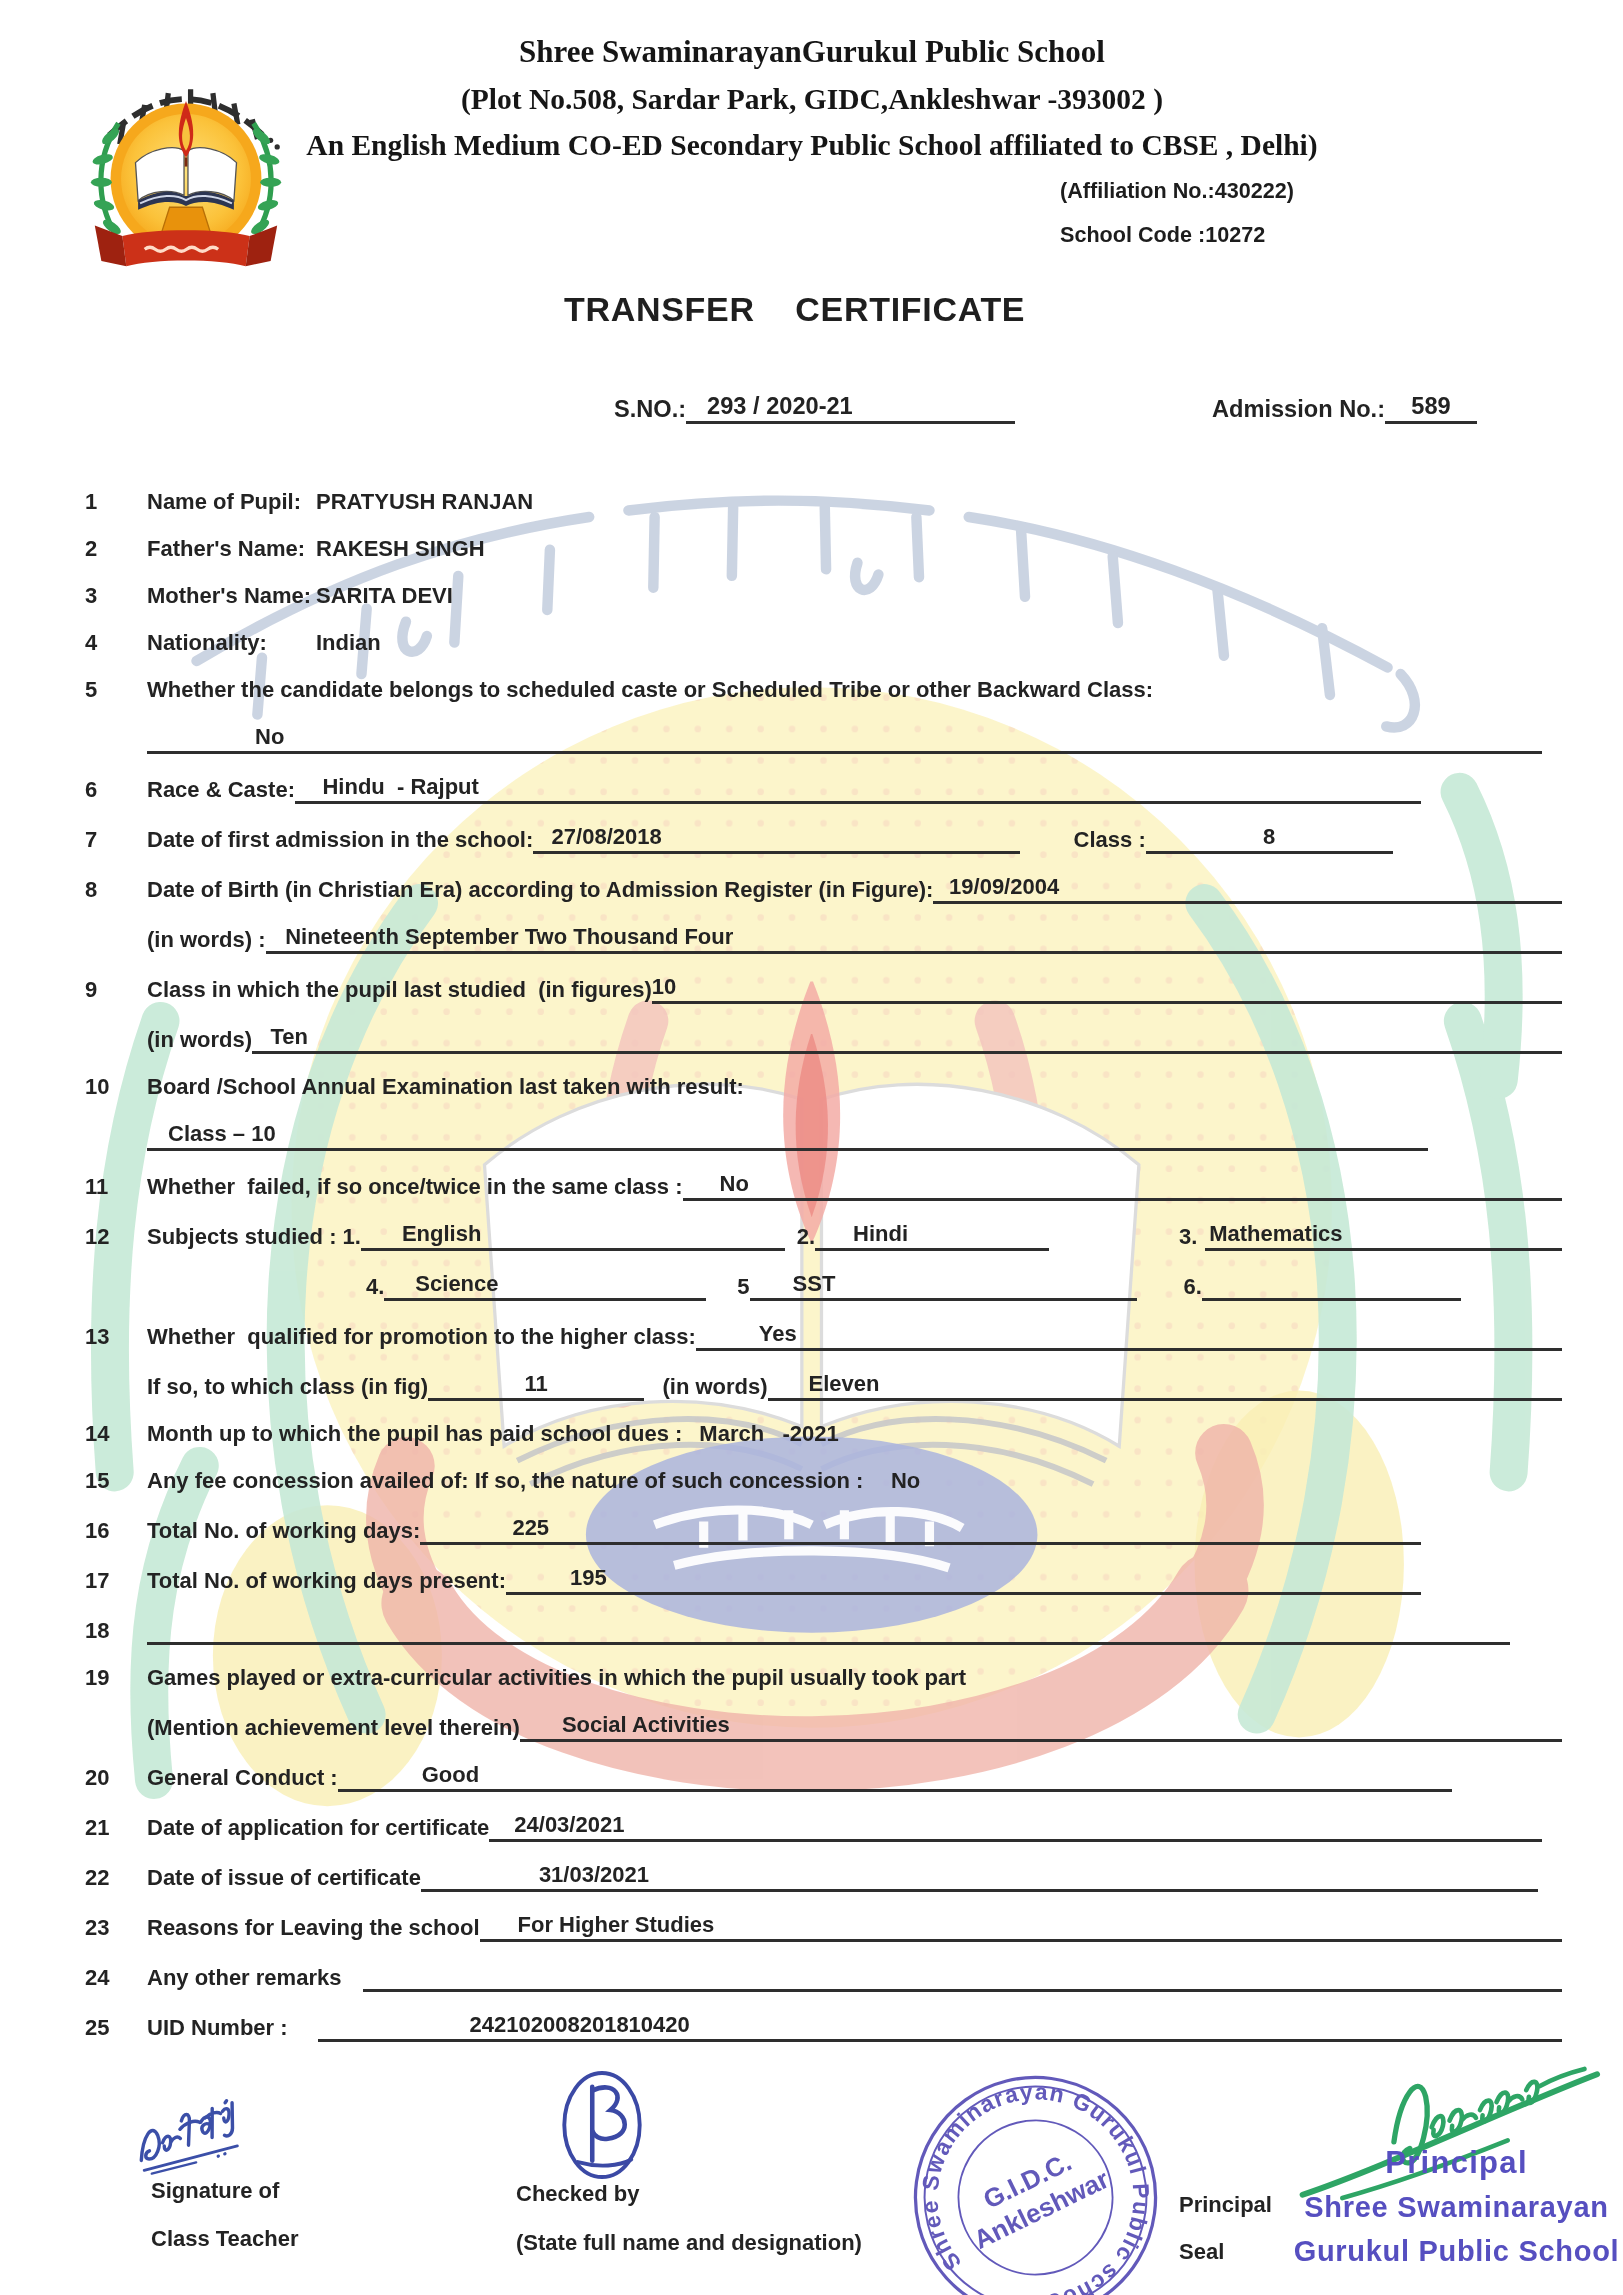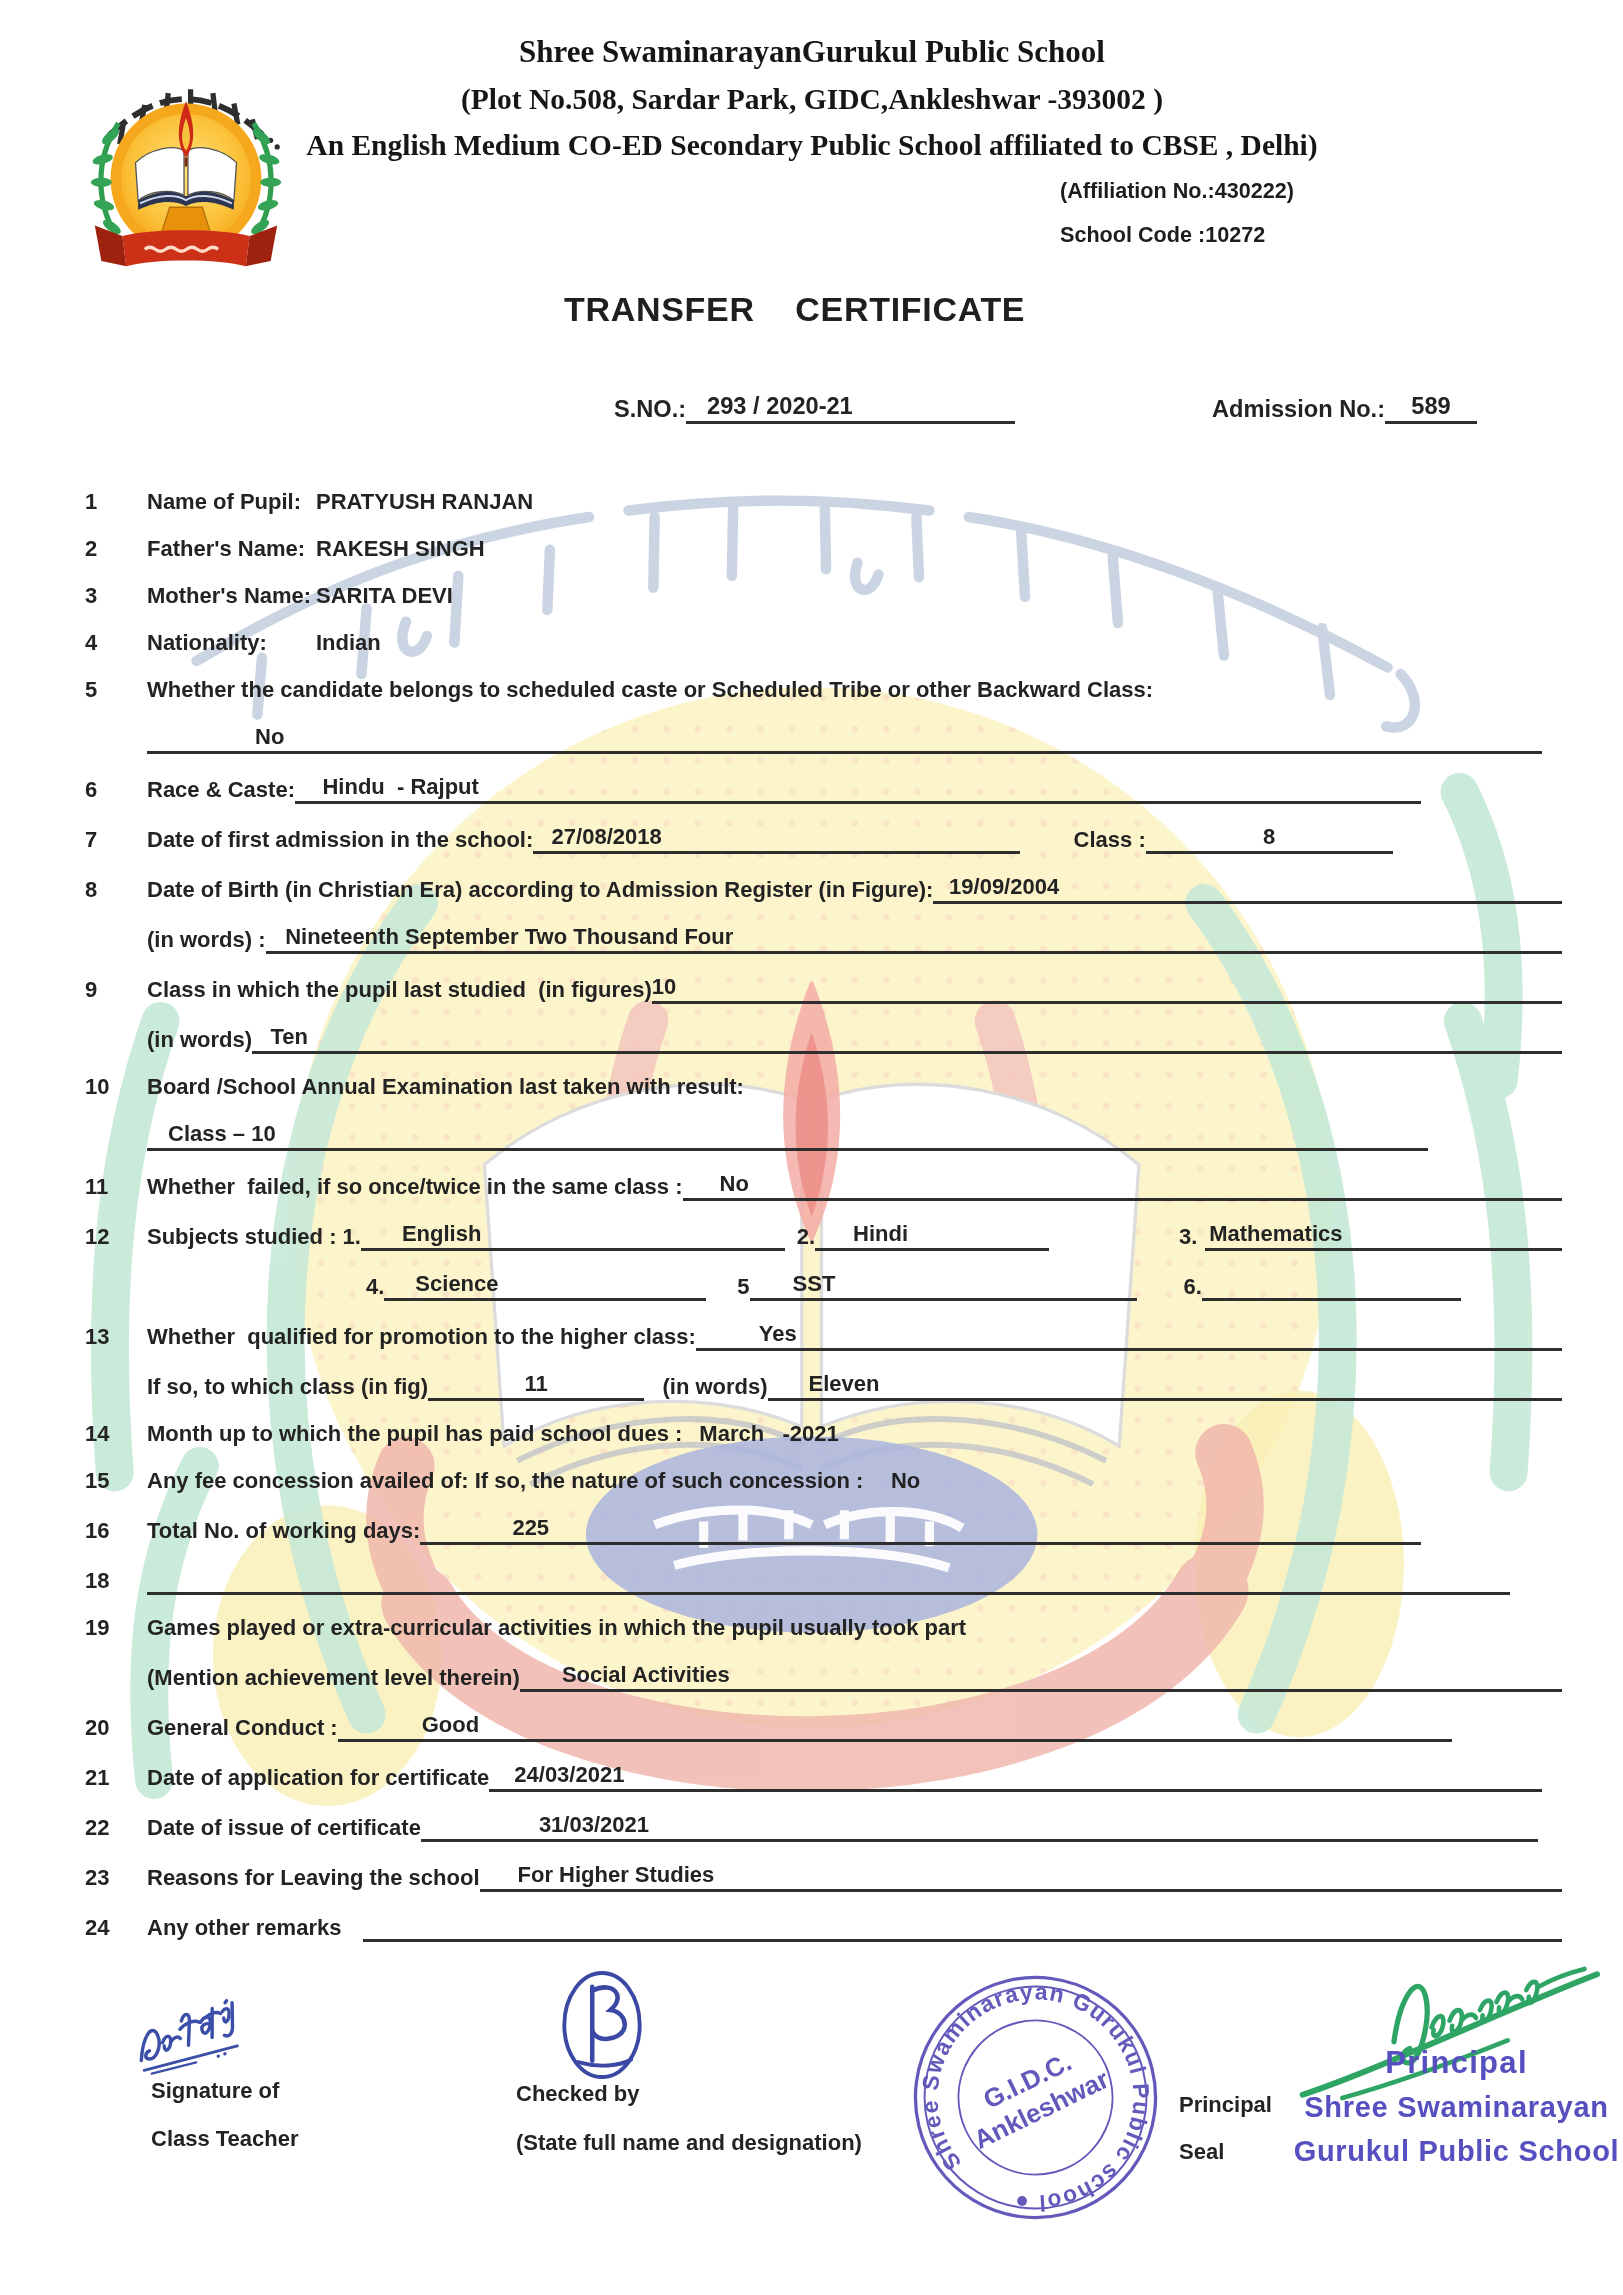--- a/index.html
+++ b/index.html
@@ -342,20 +342,25 @@
       <span class="num">15</span>
       <span class="lbl">Any fee concession availed of: If so, the nature of such concession :</span>
       <span class="plain" style="padding-left:27.5px;">No</span>
     </div>
 
     <div class="row">
       <span class="num">16</span>
       <span class="lbl">Total No. of working days:</span>
       <span class="ug" style="padding-left:92px; margin-right:141px;">225</span>
     </div>
+    <div class="row">
+      <span class="num">17</span>
+      <span class="lbl">Total No. of working days present:</span>
+      <span class="ug" style="padding-left:64px; margin-right:141px;">195</span>
+    </div>
 
     <div class="row">
       <span class="num">18</span>
       <span class="ug" style="margin-right:52px;"></span>
     </div>
 
     <div class="row">
       <span class="num">19</span>
       <span class="lbl">Games played or extra-curricular activities in which the pupil usually took part</span>
     </div>
@@ -384,20 +389,26 @@
       <span class="num">23</span>
       <span class="lbl">Reasons for Leaving the school</span>
       <span class="ug" style="padding-left:38px;">For Higher Studies</span>
     </div>
 
     <div class="row">
       <span class="num">24</span>
       <span class="lbl">Any other remarks</span>
       <span class="gap" style="width:22px;"></span>
       <span class="ug"></span>
+    </div>
+    <div class="row">
+      <span class="num">25</span>
+      <span class="lbl">UID Number :</span>
+      <span class="gap" style="width:30px;"></span>
+      <span class="ug" style="padding-left:152px;">242102008201810420</span>
     </div>
   </div>
 
   <div class="footer">
 
     <svg class="sig-teacher" viewBox="0 0 280 135" aria-label="A.V.Patil">
       <g transform="rotate(-10 140 67)" stroke="#3b4fa8" stroke-width="6" fill="none" stroke-linecap="round">
         <path d="M16,98 C26,56 46,36 52,60 C56,80 42,100 30,98 C22,96 24,86 33,84"></path>
         <path d="M58,74 C66,60 76,62 72,76 C68,90 58,92 60,80 M72,76 C78,68 86,66 90,72"></path>
         <path d="M97,42 C104,28 114,30 111,44 L102,86"></path>

